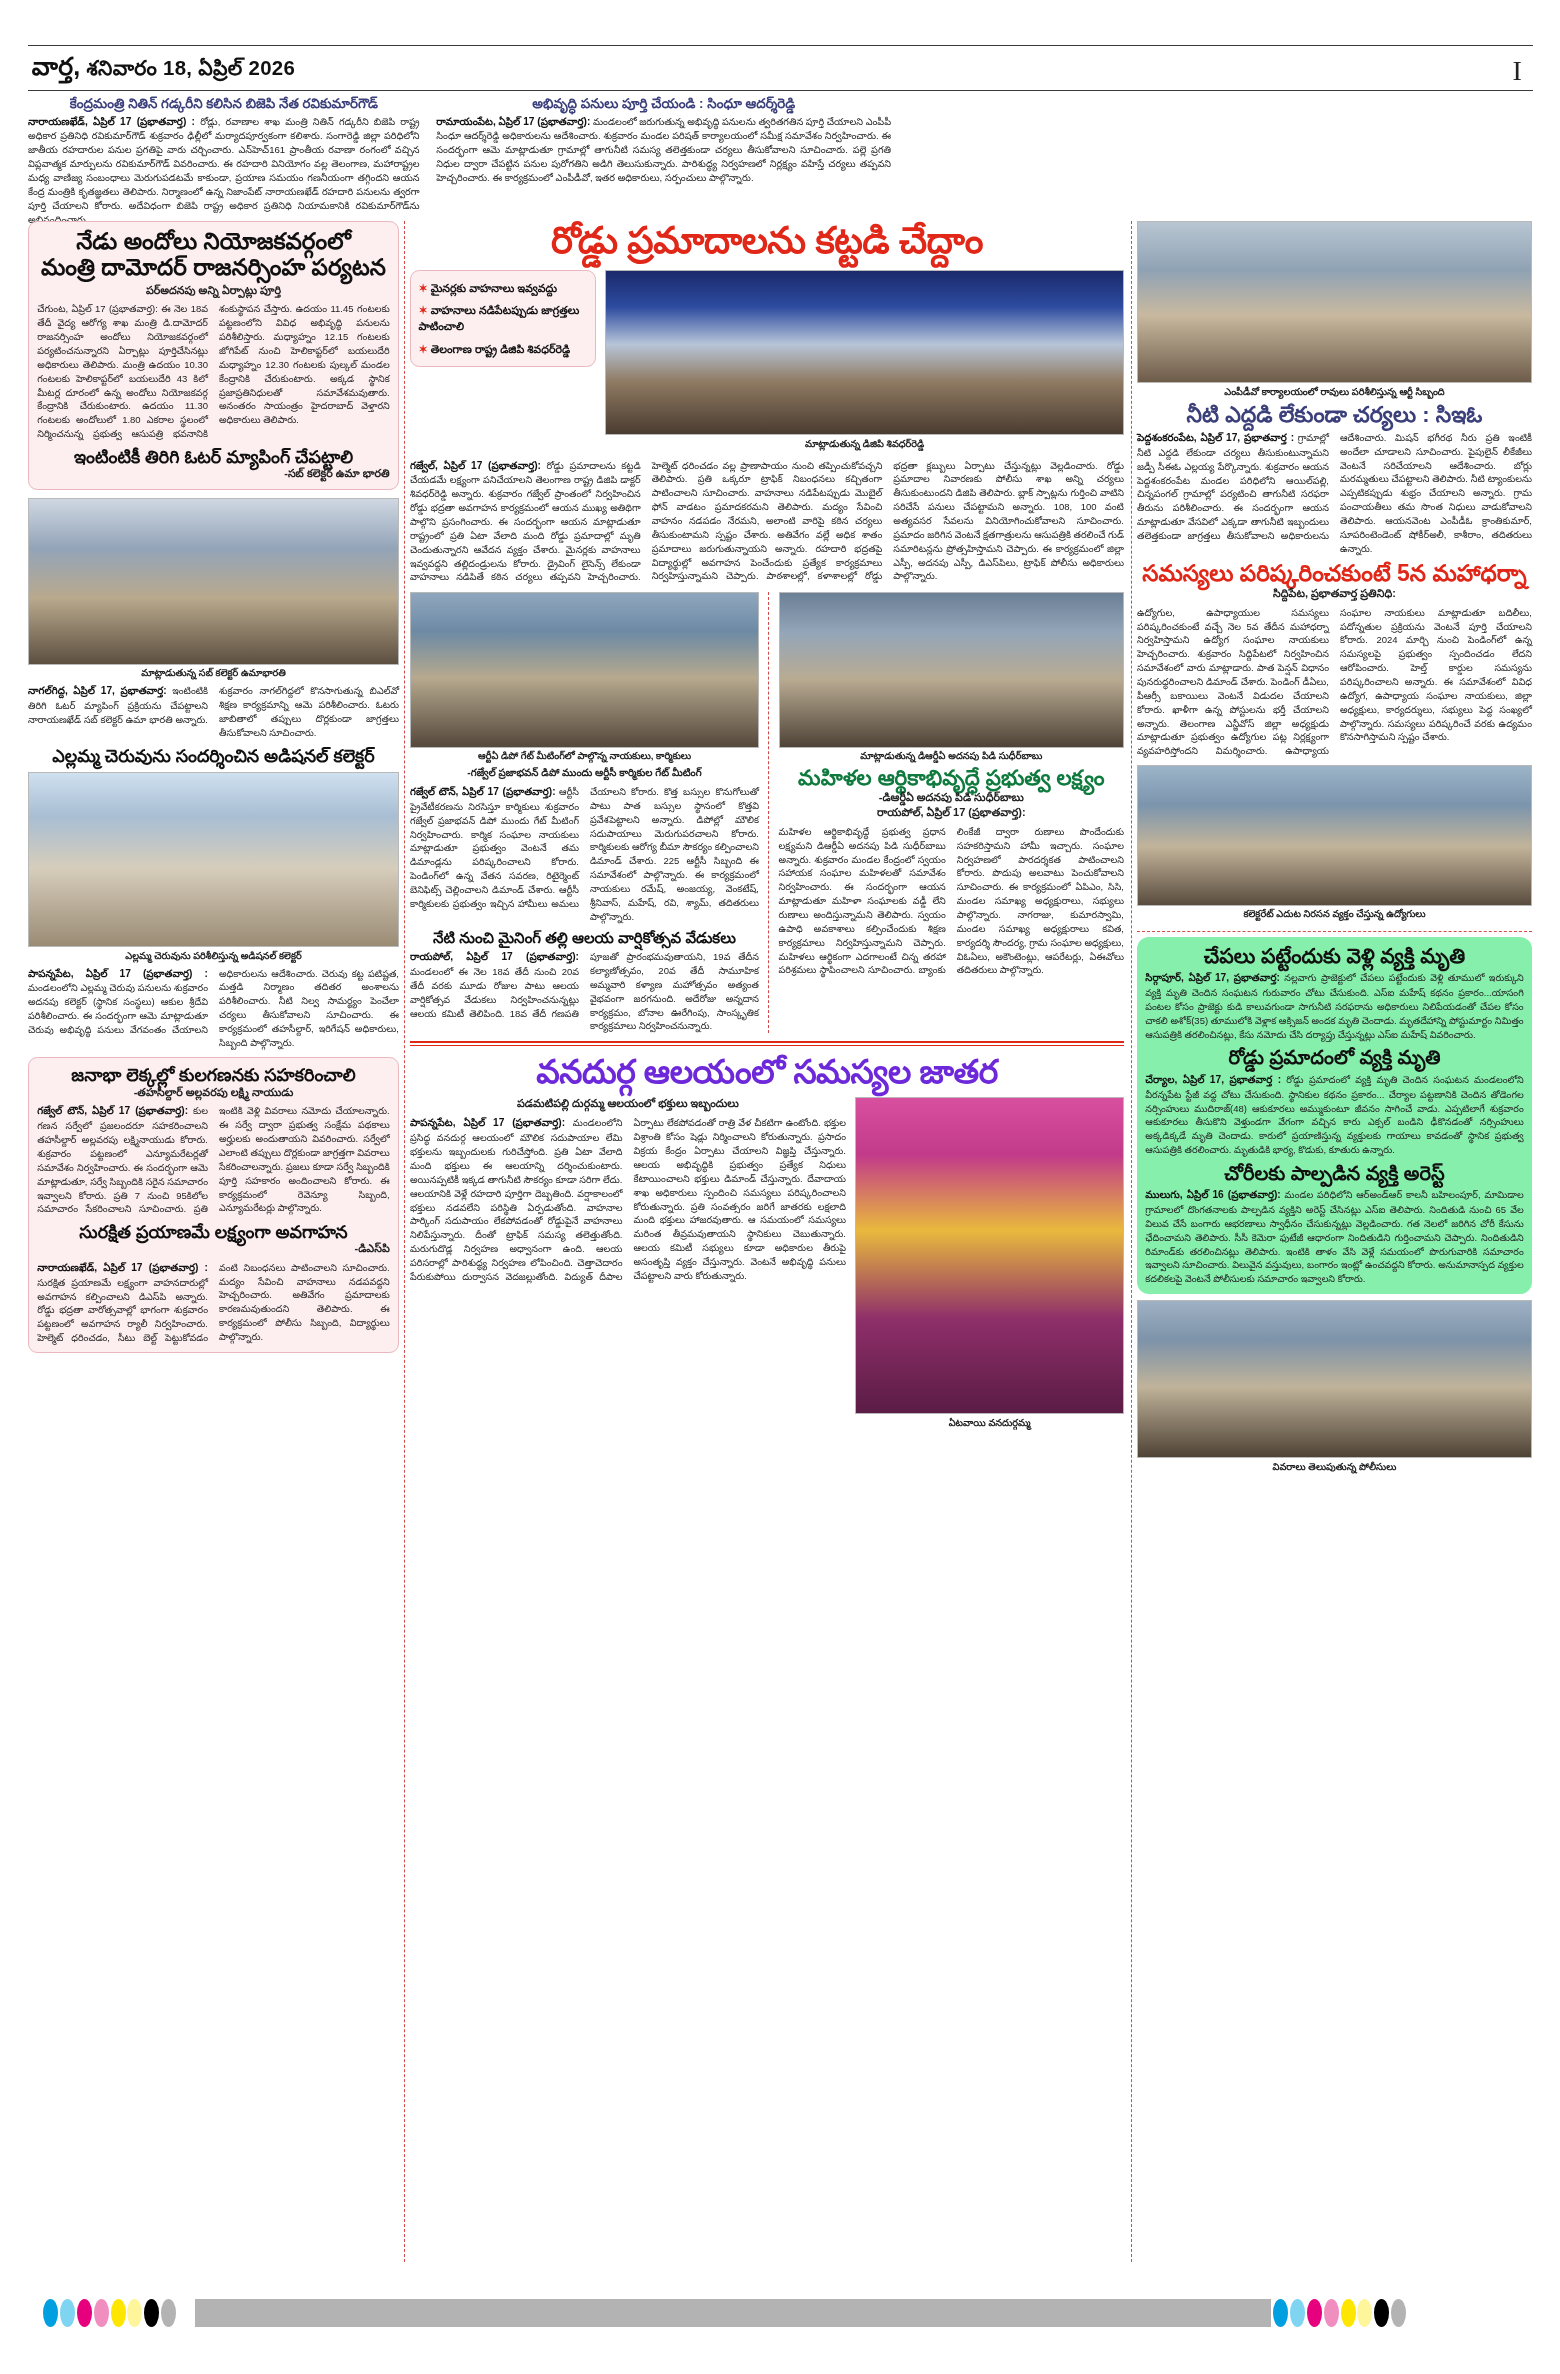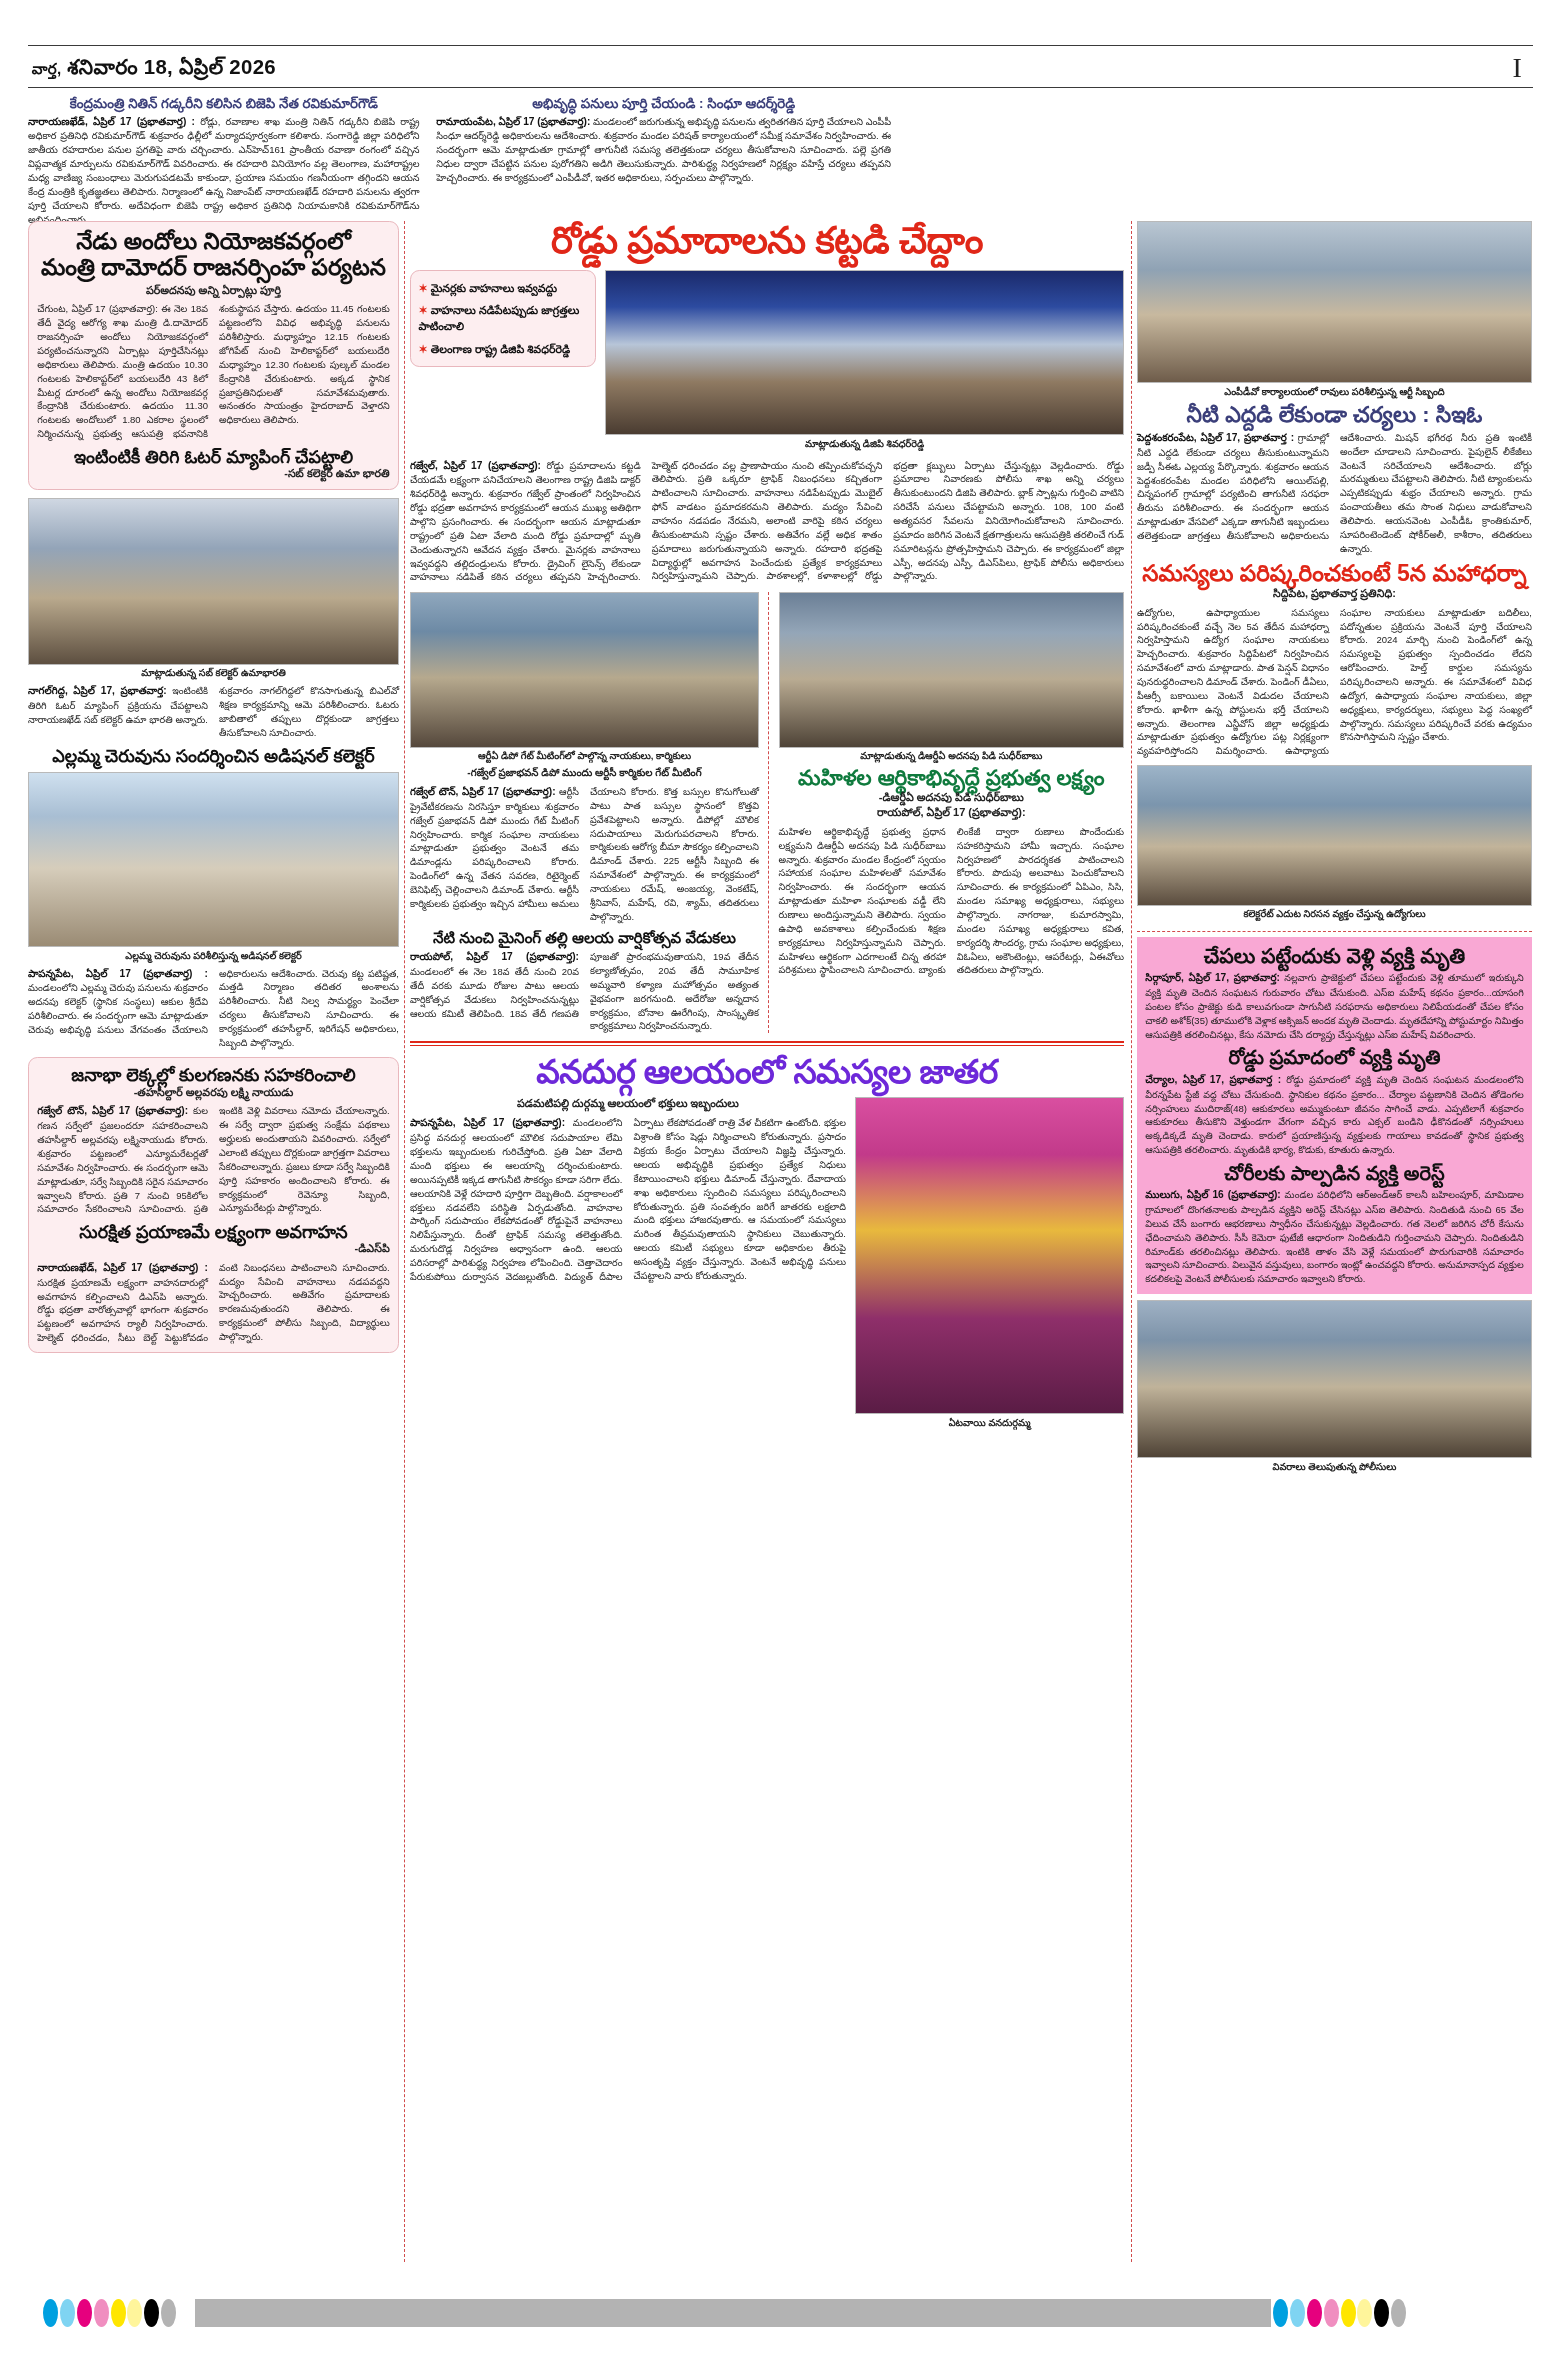--- a/index.html
+++ b/index.html
@@ -5,21 +5,21 @@
   html,body{margin:0;padding:0;background:#fff;}
   body{width:1560px;height:2375px;font-family:"Liberation Sans",sans-serif;color:#1a1a1a;}
   .page{position:relative;width:1560px;height:2375px;background:#fff;box-sizing:border-box;padding:0;}
 
   
   .mast-wrap{position:absolute;left:28px;top:45px;width:1505px;}
   .mast-rule-top{border-top:1.9px solid #3a3a3a;}
   .mast-date-row{display:flex;align-items:flex-end;justify-content:space-between;
       border-bottom:1.9px solid #3a3a3a;padding:5.6px 3.7px 3.7px 3.7px;}
   .mast-date{font-size:20.4px;font-weight:bold;letter-spacing:0.3px;color:#111;}
-  .mast-date b{font-size:15px;}
+  .mast-date b{font-size:25px;}
   .page-num{font-family:"Liberation Serif",serif;font-size:28px;color:#222;padding-right:7.4px;}
 
   
   .topband{position:absolute;left:28px;top:96px;width:1505px;height:119px;display:flex;}
   .tb-left{width:399px;padding-right:7.4px;box-sizing:border-box;}
   .tb-mid{width:640px;position:relative;}
   .tb-right{width:464px;padding-left:9.3px;box-sizing:border-box;}
   .tb-head{font-size:13.4px;font-weight:bold;color:#3b3f7a;text-align:center;line-height:1.25;}
   .tb-body{font-size:9.6px;line-height:1.45;text-align:justify;color:#222;margin-top:1.9px;}
 
@@ -52,21 +52,21 @@
 
   .big-head{font-size:37px;line-height:1.08;text-align:center;letter-spacing:-0.5px;}
   .mid-head{font-size:23px;line-height:1.12;text-align:center;}
   .sm-head{font-size:17.6px;line-height:1.15;text-align:center;}
   .kicker{font-size:11px;font-weight:bold;text-align:center;color:#222;}
   .byline{font-size:10.2px;font-weight:bold;color:#111;}
   .body{font-size:9.5px;line-height:1.46;text-align:justify;color:#222;}
   .caption{font-size:9.7px;font-weight:bold;text-align:center;color:#222;padding:2.8px 1.9px;}
 
   .boxpink{background:#fdeef0;border:1.9px solid #e9b7bd;border-radius:9.3px;padding:7.4px 8.3px;box-sizing:border-box;}
-  .boxgrey{background:#f9a8d4;padding:7.4px 8.3px;box-sizing:border-box;}
+  .boxgrey{background:#86efac;padding:7.4px 8.3px;box-sizing:border-box;border-radius:12px;}
   .dashrule{border-top:1.9px dashed #d14b4b;margin:5.6px 0;}
   .redrule{border-top:2.8px solid #e02718;border-bottom:1.9px solid #e02718;height:2.8px;margin:7.4px 0;}
 
   .two-col{column-count:2;column-gap:11px;}
   .three-col{column-count:3;column-gap:11px;}
 
   
   .ph{position:relative;overflow:hidden;}
   .ph.b{border:0.9px solid #b9b9b9;}
   .p-stage{background:linear-gradient(180deg,#1b2a6b 0%,#2d4ba0 22%,#b7c5d8 45%,#8f7a62 68%,#4a3c31 100%);}

